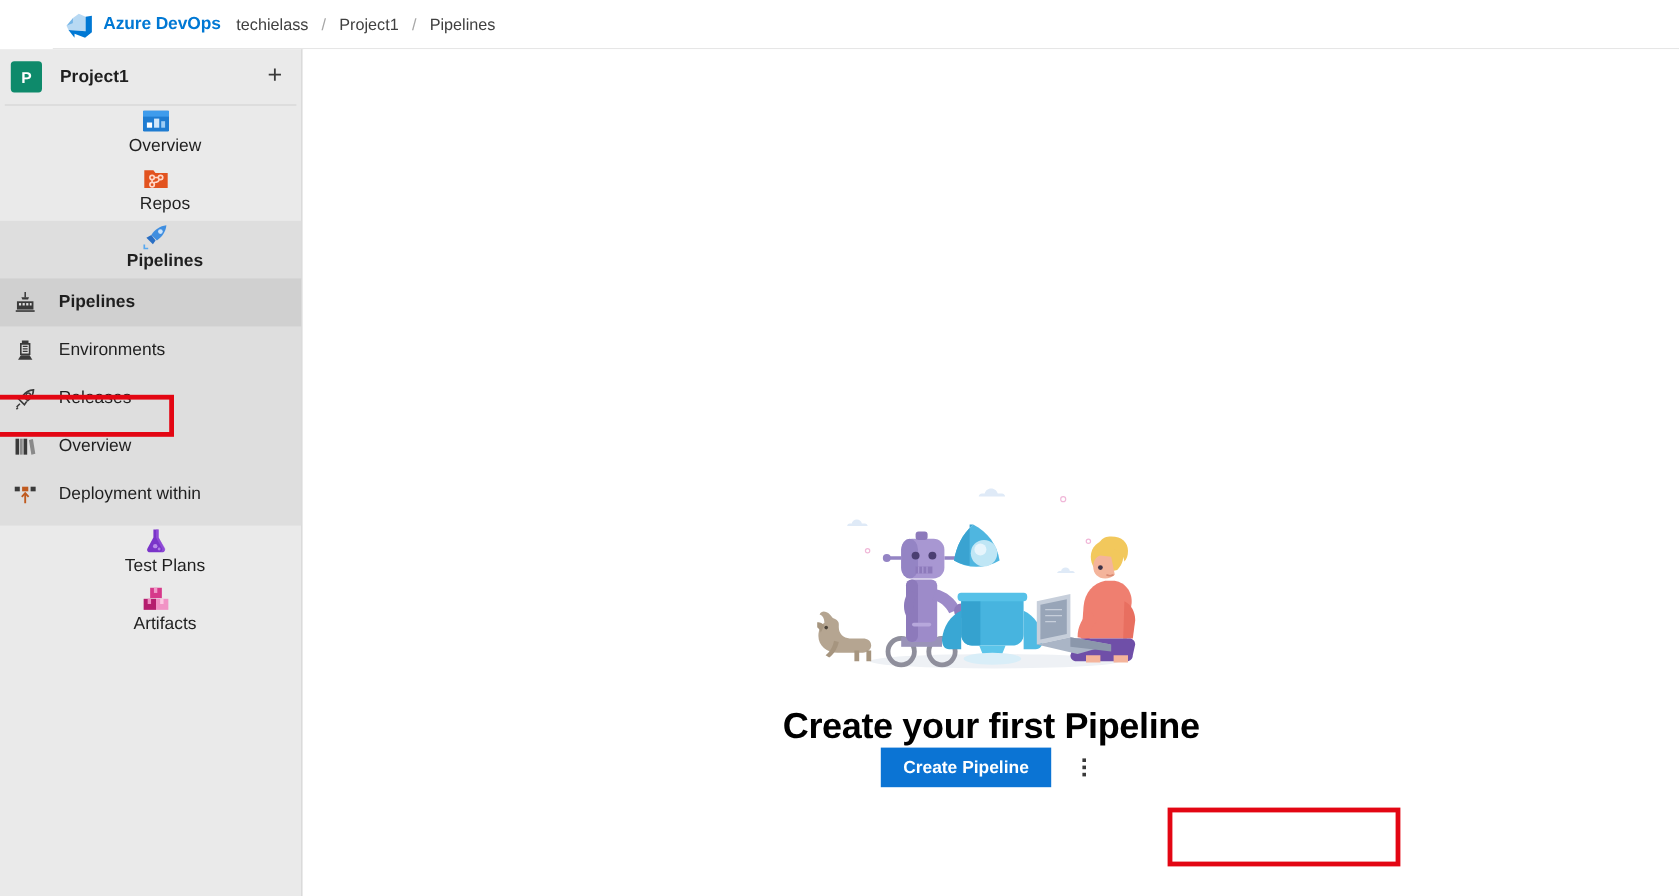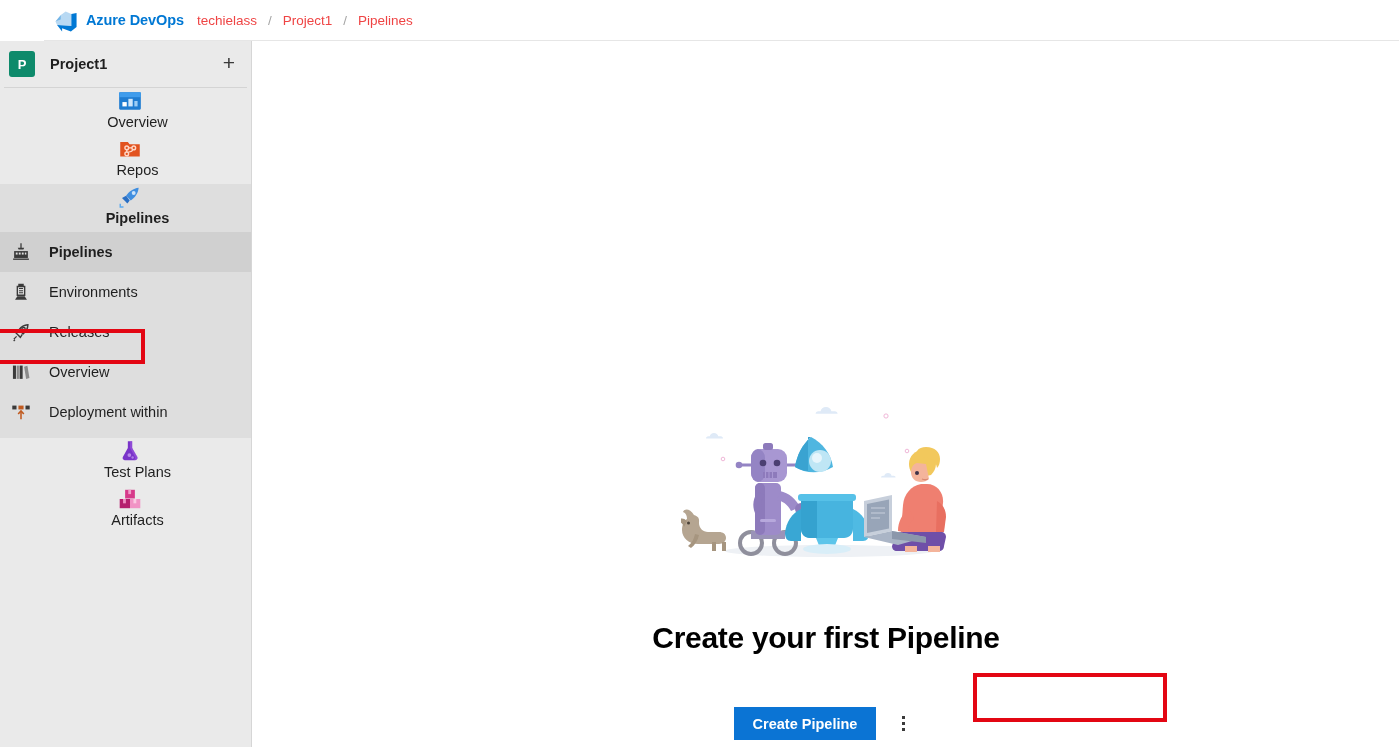--- a/index.html
+++ b/index.html
@@ -16,21 +16,21 @@
     position:absolute; left:0; top:0; width:1399px; height:41px;
     background:#ffffff; border-bottom:1px solid #e6e6e6;
     display:flex; align-items:center; padding-left:9px;margin-left:44px;
   }
   #logo-icon { width:26px; height:26px; flex:none; display:block; }
   .brand {
     font-size:14.5px; font-weight:bold; color:#0078d4;
     margin-left:7px; letter-spacing:-0.1px;
   }
   .crumb-sep { color:#a6a6a6; font-size:13.5px; margin:0 11px; }
-  .crumb { color:#ef4444; font-size:13.5px; }
+  .crumb { color:#404040; font-size:13.5px; }
   .crumb.first { margin-left:13px; }
 
   
   #sidebar {
     position:absolute; left:0; top:41px; width:252px; height:706px;
     background:#eaeaea; border-right:1px solid #d6d6d6;
   }
   #project-row {
     height:46px; display:flex; align-items:center; padding:0 12px 0 9px;
   }
@@ -80,33 +80,33 @@
   #annot-button  { left:973px; top:673px; width:194px; height:49px; }
 
   
   #main {
     position:absolute; left:253px; top:41px;
     width:1146px; height:706px; background:#ffffff;
   }
   #hero {
     position:absolute; left:0; top:0; width:1146px; height:706px;
     display:flex; flex-direction:column; align-items:center;
-    justify-content:flex-start; padding-top:350px;gap:32px;
+    justify-content:flex-start; padding-top:350px;
   }
   #hero-illustration { width:290px; height:175px; display:block; }
   #hero-title {
     font-size:30px; font-weight:bold; color:#000;
     margin-top:23px; letter-spacing:-0.3px;
   }
   #hero-subtitle {
     font-size:14.5px; color:#202020; text-align:center;
     margin-top:16px; line-height:21px; width:470px;
   }
   #cta-row {
-    margin-top:20px; display:flex; align-items:center;
+    display:flex; align-items:center;
   }
   #create-pipeline-button {
     background:#0b74d4; color:#fff; font-size:14.5px; font-weight:bold;
     border:none; padding:0 19px; height:33px; cursor:pointer;
     font-family:"Liberation Sans", sans-serif;
   }
   #more-actions-button {
     width:30px; height:33px; margin-left:12px; cursor:pointer;
     display:flex; flex-direction:column; align-items:center;
     justify-content:center; gap:3px; background:none; border:none;

